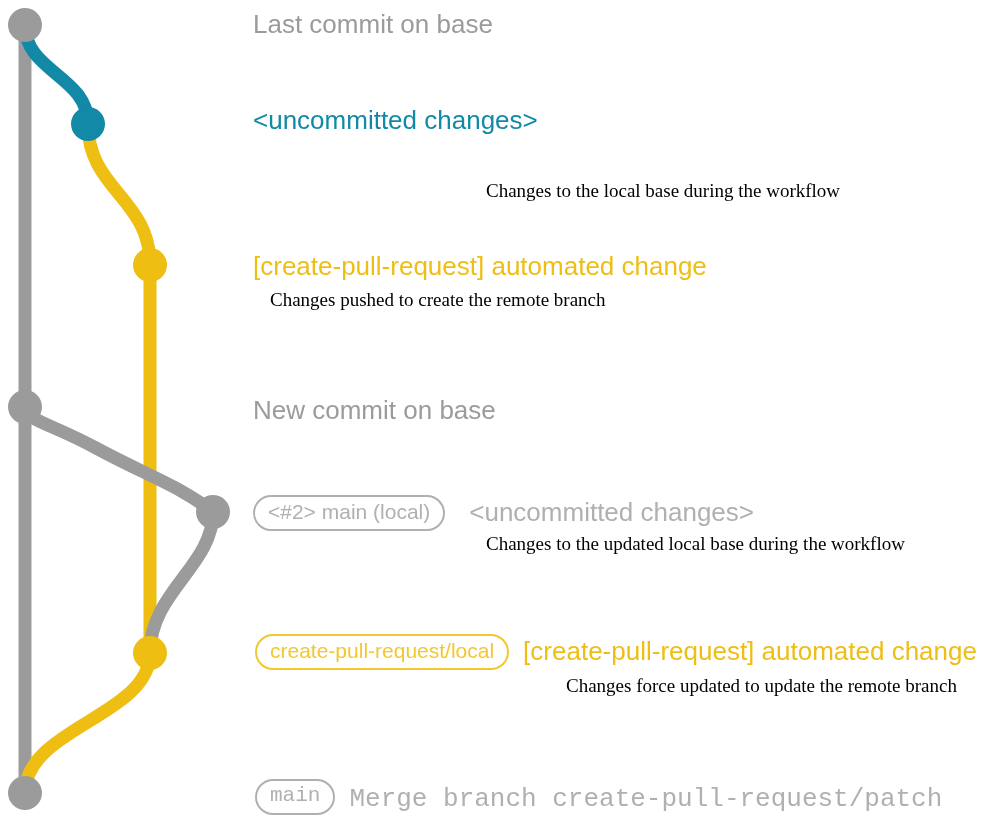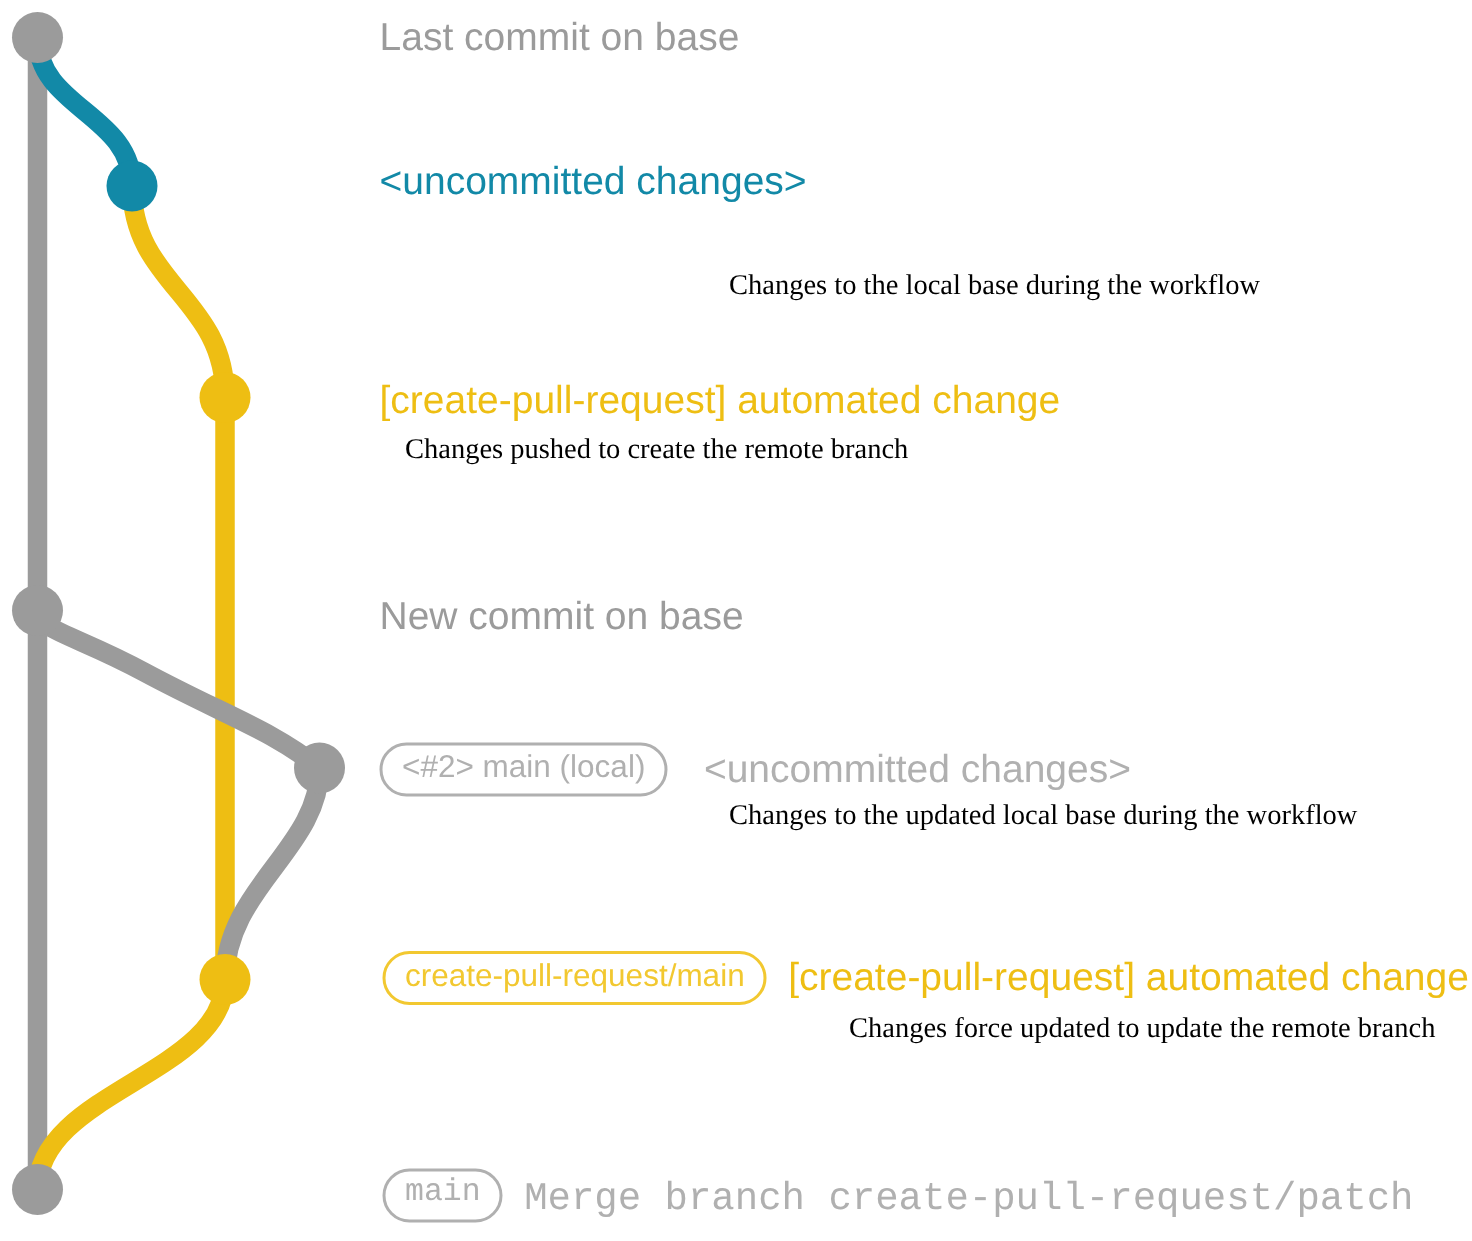--- a/index.html
+++ b/index.html
@@ -132,21 +132,21 @@
   <span class="plain-head c-gray">New commit on base</span>
 </div>
 
 <div class="row" id="row-commit-3">
   <span class="pill c-gray-light">&lt;#2&gt; main (local)</span>
   <span class="headline c-gray-light">&lt;uncommitted changes&gt;</span>
 </div>
 <div class="subtitle" id="sub-3">Changes to the updated local base during the workflow</div>
 
 <div class="row" id="row-commit-4">
-  <span class="pill c-yellow-soft">create-pull-request/main</span>
+  <span class="pill c-yellow-soft">create-pull-request/local</span>
   <span class="headline c-yellow">[create-pull-request] automated change</span>
 </div>
 <div class="subtitle" id="sub-4">Changes force updated to update the remote branch</div>
 
 <div class="row" id="row-merge">
   <span class="pill c-gray-light">main</span>
   <span class="plain-head c-gray-light">Merge branch create-pull-request/patch</span>
 </div>
 
 </body></html>

